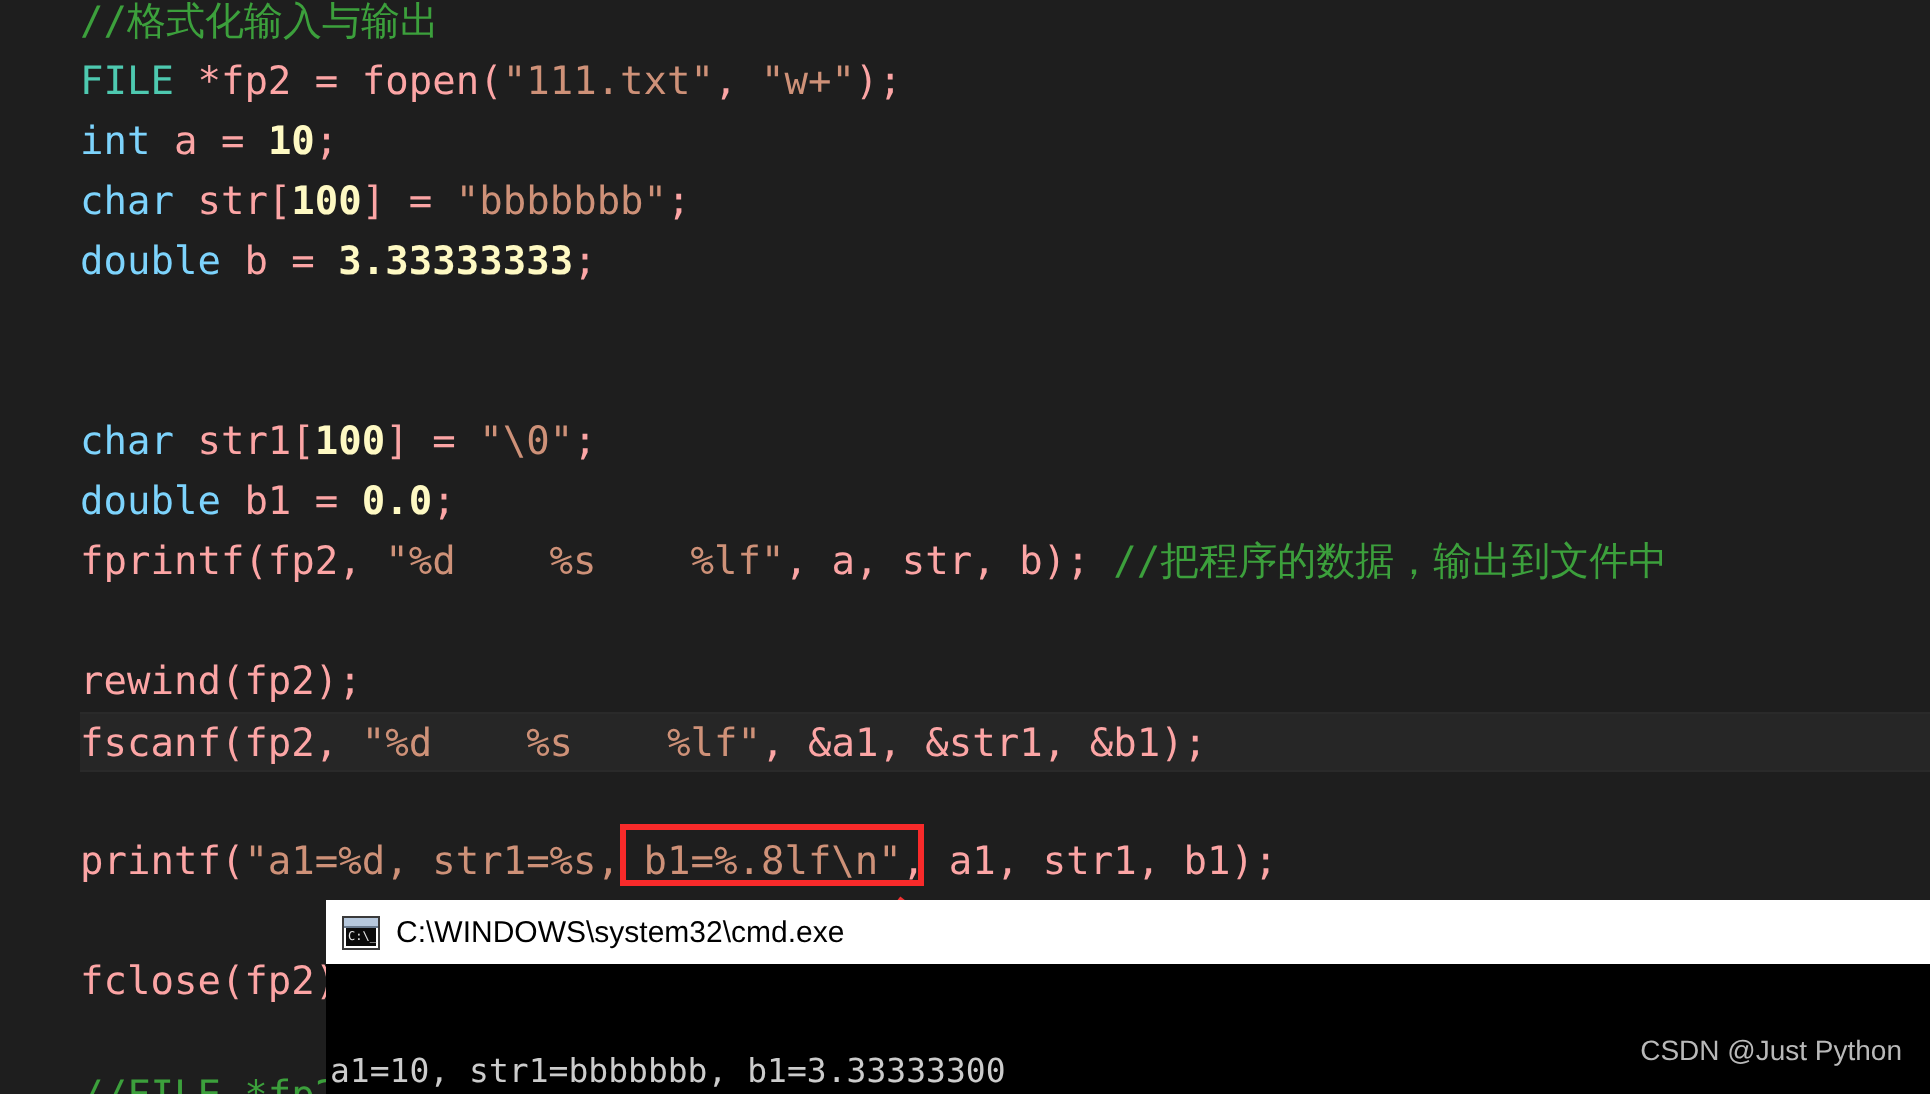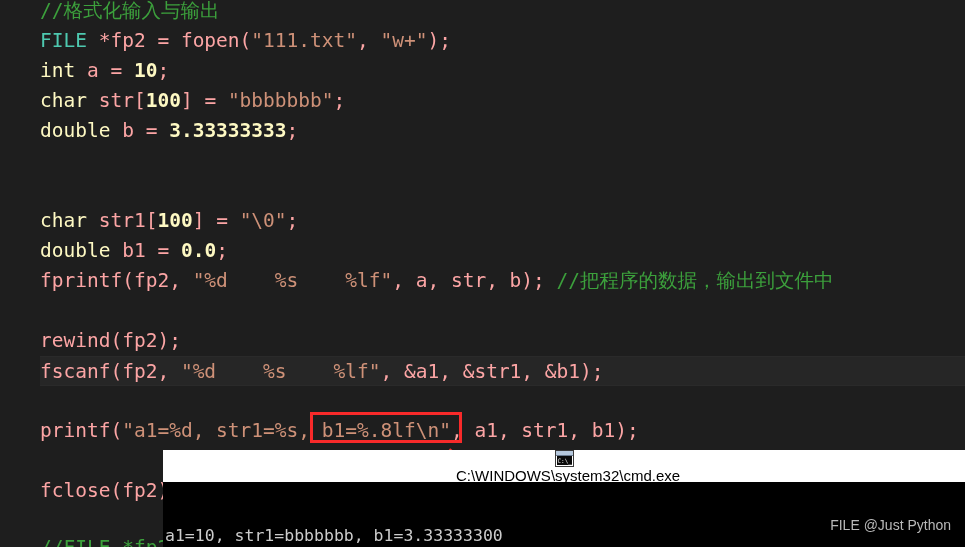--- a/index.html
+++ b/index.html
@@ -37,21 +37,21 @@
     letter-spacing: 0px;
     color: #d4d4d4;
     padding-left: 0px;
     box-sizing: border-box;
   }
   .code-line.hl {
     background: #262626;
     border-top: 1px solid #2a2a2a;
     border-bottom: 1px solid #2a2a2a;
   }
-  .tok-kw      { color: #fef9c3; text-align: center; }
+  .tok-kw      { color: #7dd3fc; text-align: center; }
   .tok-type    { color: #4ec9b0; }
   .tok-plain   { color: #fca5a5; }
   .tok-str     { color: #ce9178; }
   .tok-num     { color: #fef9c3; font-weight: bold; }
   .tok-com     { color: #3ca03c; }
 
   
   #red-box {
     position: absolute;
     left: 310px;
@@ -73,21 +73,20 @@
     background: #000000;
     overflow: hidden;
   }
   #cmd-title {
     height: 32px;
     background: #ffffff;
     display: flex;
     align-items: center;
     padding-left: 8px;
     box-sizing: border-box;
-    flex-direction: column;
   }
   #cmd-icon {
     width: 19px;
     height: 17px;
     flex: 0 0 auto;
     margin-right: 8px;
     background: #ffffff;
     border: 1px solid #3a3a3a;
     box-sizing: border-box;
     position: relative;
@@ -191,15 +190,15 @@
         <span class="scr">C:\_</span>
       </span>
       <span id="cmd-title-text">C:\WINDOWS\system32\cmd.exe</span>
     </div>
     <div id="cmd-body">
       <div>a1=10, str1=bbbbbbb, b1=3.33333300</div>
       
     </div>
   </div>
 
-  <div id="watermark">FILE @Just Python</div>
+  <div id="watermark">CSDN @Just Python</div>
 
 </div>
 
 </body></html>

